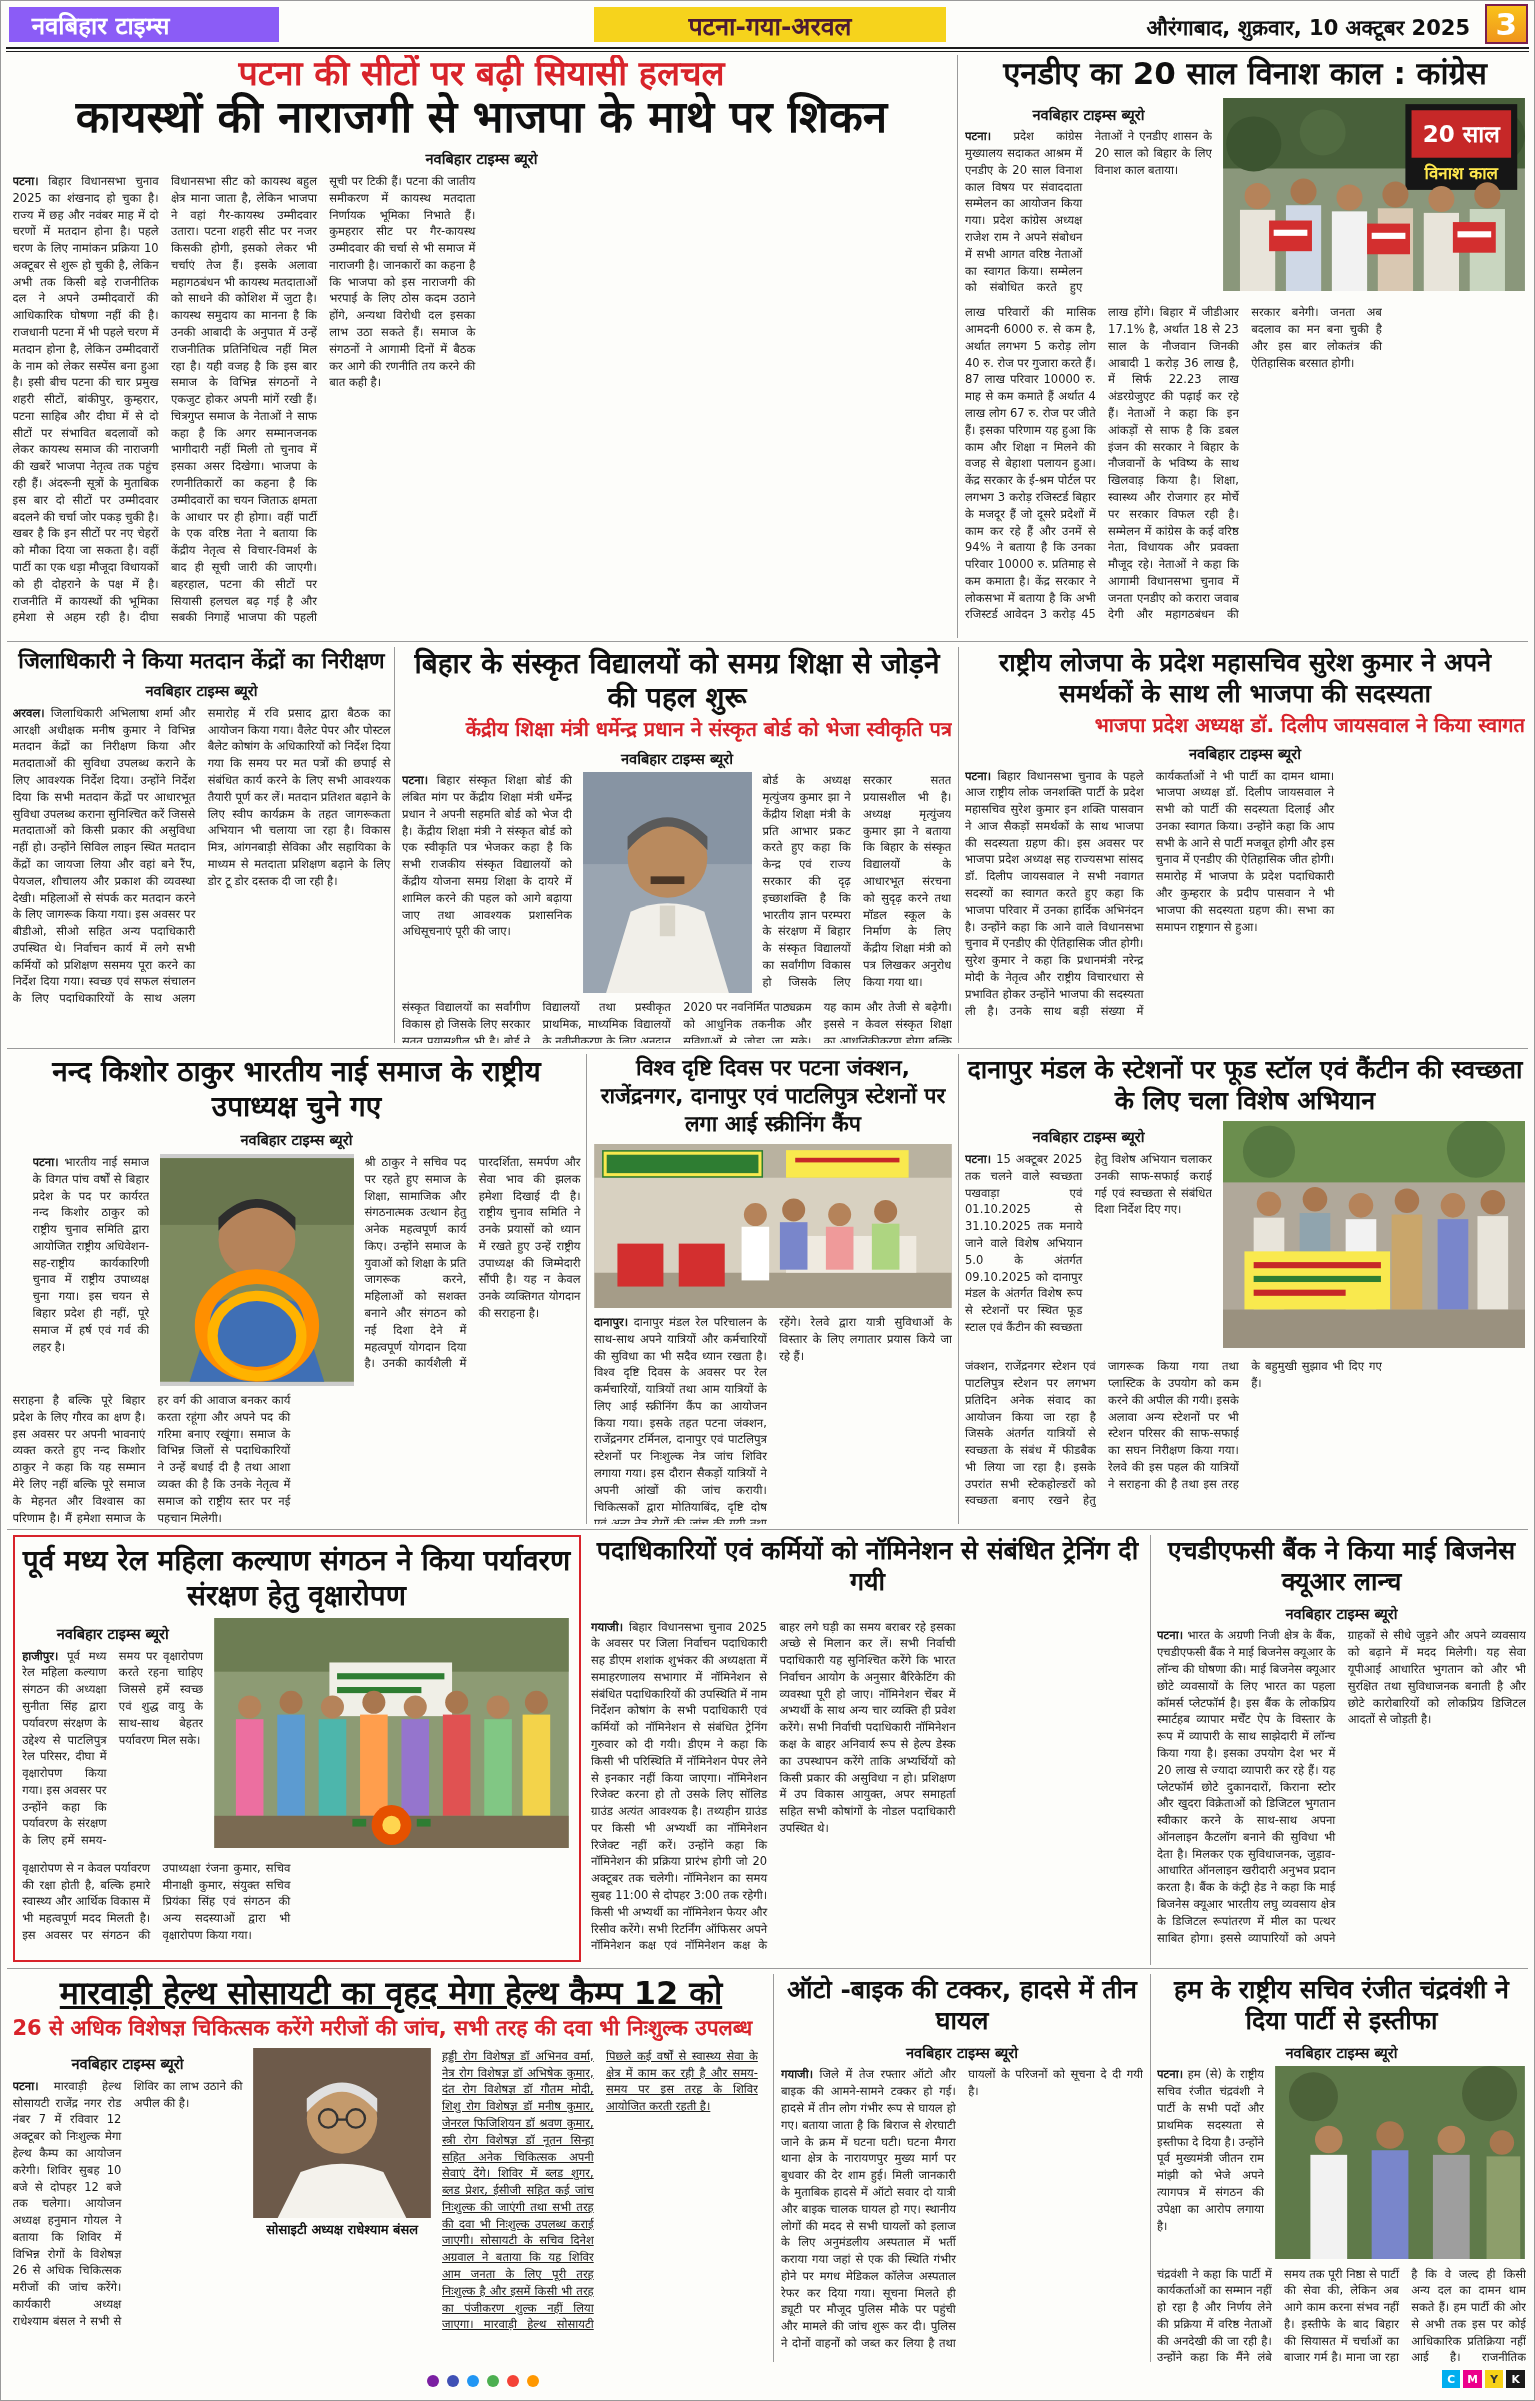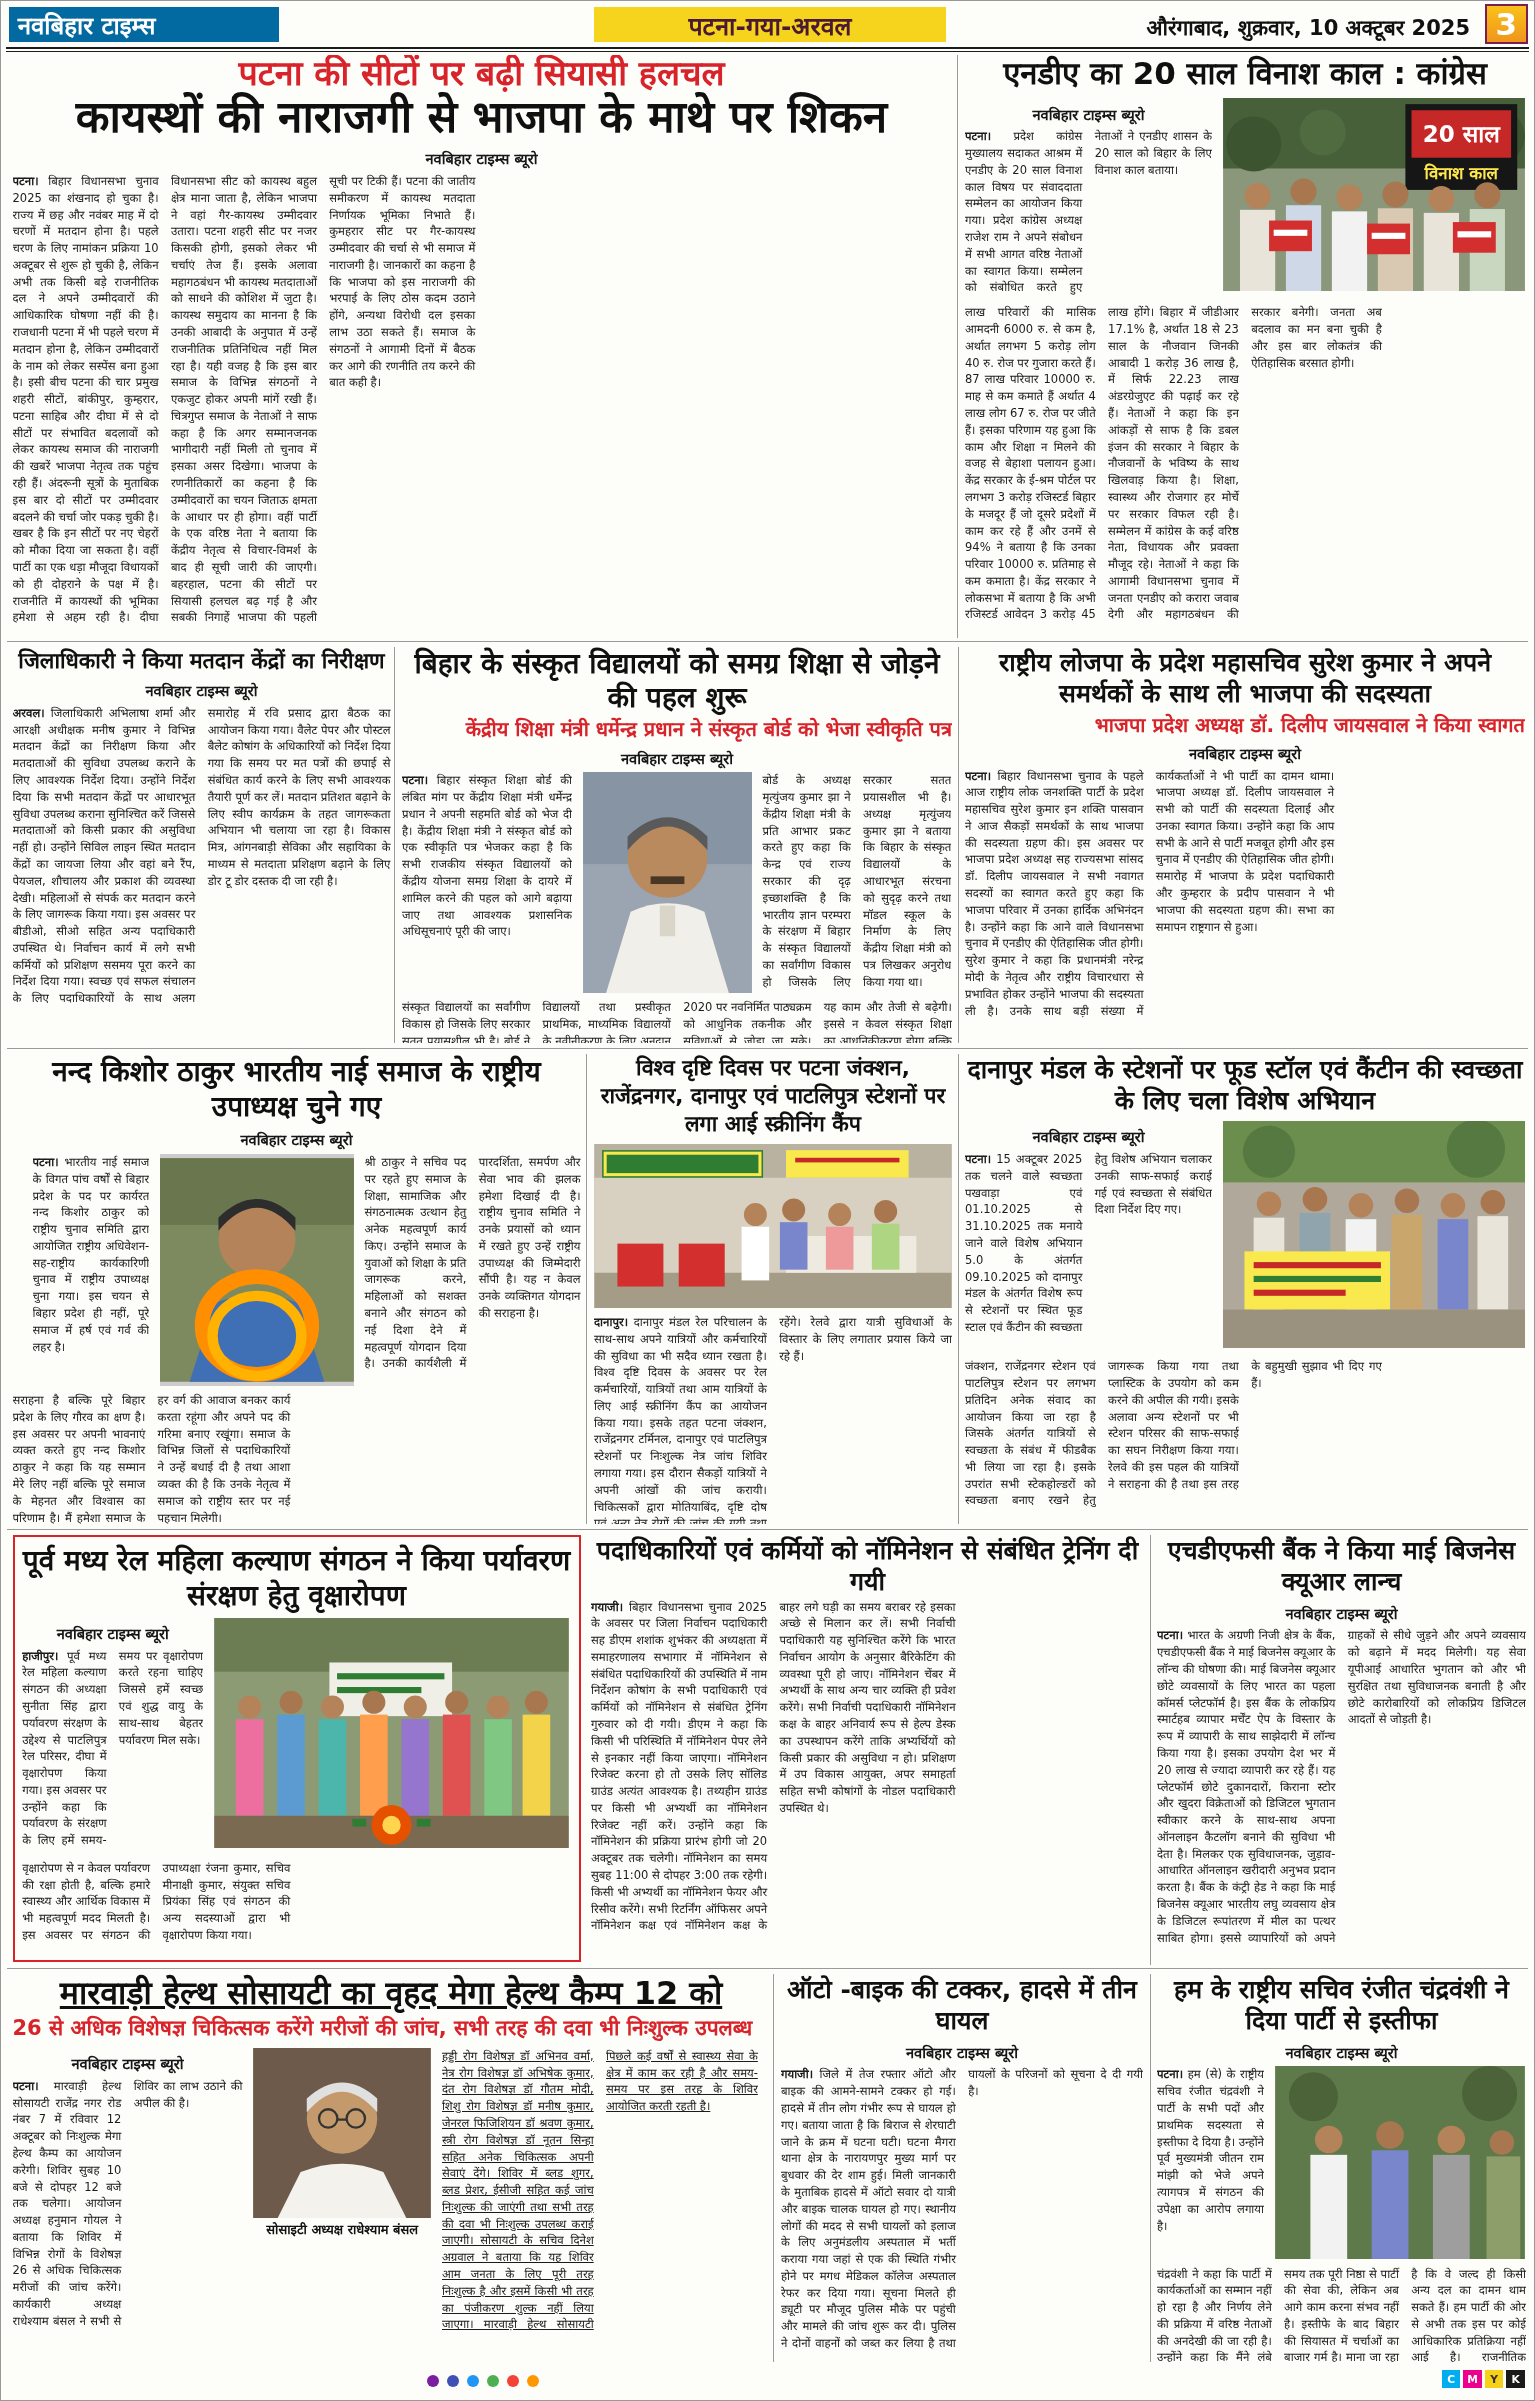--- a/index.html
+++ b/index.html
@@ -4,22 +4,22 @@
 <style>
   * { margin:0; padding:0; box-sizing:border-box; }
   html,body { background:#e8e8e8; }
   .page {
     position:relative; width:1535px; height:2401px; margin:0 auto;
     background:#fdfdfa; border:0.8px solid #999;
     font-family:"DejaVu Sans", sans-serif; color:#1b1b1b;
   }
   
   .masthead { position:absolute; left:7.7px; top:6.1px; width:270px; height:35px;
-    background:#0369a1; color:#fff; font-size:24px; font-weight:bold;
-    display:flex; align-items:center; padding-left:9px;text-align:right; }
+    background:#8b5cf6; color:#fff; font-size:24px; font-weight:bold;
+    display:flex; align-items:center; padding-left:23px;text-align:right; }
   .edition { position:absolute; left:593px; top:6.1px; width:352px; height:35px;
     background:#f6d31c; color:#4a1a35; font-size:25px; font-weight:bold;
     display:flex; align-items:center; justify-content:center; }
   .dateline { position:absolute; right:64px; top:12.3px; font-size:21px; font-weight:bold; color:#111; }
   .pagenum { position:absolute; right:6.1px; top:3.1px; width:43px; height:40px;
     background:linear-gradient(#f9c21a,#f0951c); border:2.3px solid #7a1f4f;
     color:#fff; font-size:31px; font-weight:bold; display:flex; align-items:center; justify-content:center; }
   .header-rule { position:absolute; left:4.6px; right:4.6px; top:46px; border-top:2.3px solid #1c1c1c; }
   .header-rule2 { position:absolute; left:4.6px; right:4.6px; top:50px; border-top:0.8px solid #1c1c1c; }
 
@@ -336,21 +336,21 @@
         </svg>
       </figure>
     </div>
     <div class="body cols-4" style="height:91px; margin-top:6.1px;">
       <span>वृक्षारोपण से न केवल पर्यावरण की रक्षा होती है, बल्कि हमारे स्वास्थ्य और आर्थिक विकास में भी महत्वपूर्ण मदद मिलती है। इस अवसर पर संगठन की उपाध्यक्षा रंजना कुमार, सचिव मीनाक्षी कुमार, संयुक्त सचिव प्रियंका सिंह एवं संगठन की अन्य सदस्याओं द्वारा भी वृक्षारोपण किया गया।</span>
     </div>
   </section>
 
   <section class="article" style="left:590px; top:1534px; width:553px; height:430px;">
     <div class="head-md">पदाधिकारियों एवं कर्मियों को नॉमिनेशन से संबंधित ट्रेनिंग दी गयी</div>
-    <div class="body cols-3" style="height:347px; margin-top:1px;">
+    <div class="body cols-3" style="height:347px; margin-top:21px;">
       <span class="lead">गयाजी।</span>
       <span>बिहार विधानसभा चुनाव 2025 के अवसर पर जिला निर्वाचन पदाधिकारी सह डीएम शशांक शुभंकर की अध्यक्षता में समाहरणालय सभागार में नॉमिनेशन से संबंधित पदाधिकारियों की उपस्थिति में नाम निर्देशन कोषांग के सभी पदाधिकारी एवं कर्मियों को नॉमिनेशन से संबंधित ट्रेनिंग गुरुवार को दी गयी। डीएम ने कहा कि किसी भी परिस्थिति में नॉमिनेशन पेपर लेने से इनकार नहीं किया जाएगा। नॉमिनेशन रिजेक्ट करना हो तो उसके लिए सॉलिड ग्राउंड अत्यंत आवश्यक है। तथ्यहीन ग्राउंड पर किसी भी अभ्यर्थी का नॉमिनेशन रिजेक्ट नहीं करें। उन्होंने कहा कि नॉमिनेशन की प्रक्रिया प्रारंभ होगी जो 20 अक्टूबर तक चलेगी। नॉमिनेशन का समय सुबह 11:00 से दोपहर 3:00 तक रहेगी। किसी भी अभ्यर्थी का नॉमिनेशन फेयर और रिसीव करेंगे। सभी रिटर्निंग ऑफिसर अपने नॉमिनेशन कक्ष एवं नॉमिनेशन कक्ष के बाहर लगे घड़ी का समय बराबर रहे इसका अच्छे से मिलान कर लें। सभी निर्वाची पदाधिकारी यह सुनिश्चित करेंगे कि भारत निर्वाचन आयोग के अनुसार बैरिकेटिंग की व्यवस्था पूरी हो जाए। नॉमिनेशन चेंबर में अभ्यर्थी के साथ अन्य चार व्यक्ति ही प्रवेश करेंगे। सभी निर्वाची पदाधिकारी नॉमिनेशन कक्ष के बाहर अनिवार्य रूप से हेल्प डेस्क का उपस्थापन करेंगे ताकि अभ्यर्थियों को किसी प्रकार की असुविधा न हो। प्रशिक्षण में उप विकास आयुक्त, अपर समाहर्ता सहित सभी कोषांगों के नोडल पदाधिकारी उपस्थित थे।</span>
     </div>
   </section>
 
   <div class="vdiv" style="left:1149px; top:1534px; height:430px;"></div>
 
   <section class="article" style="left:1156px; top:1534px; width:369px; height:430px;">
     <div class="head-md">एचडीएफसी बैंक ने किया माई बिजनेस क्यूआर लान्च</div>
     <div class="byline">नवबिहार टाइम्स ब्यूरो</div>

